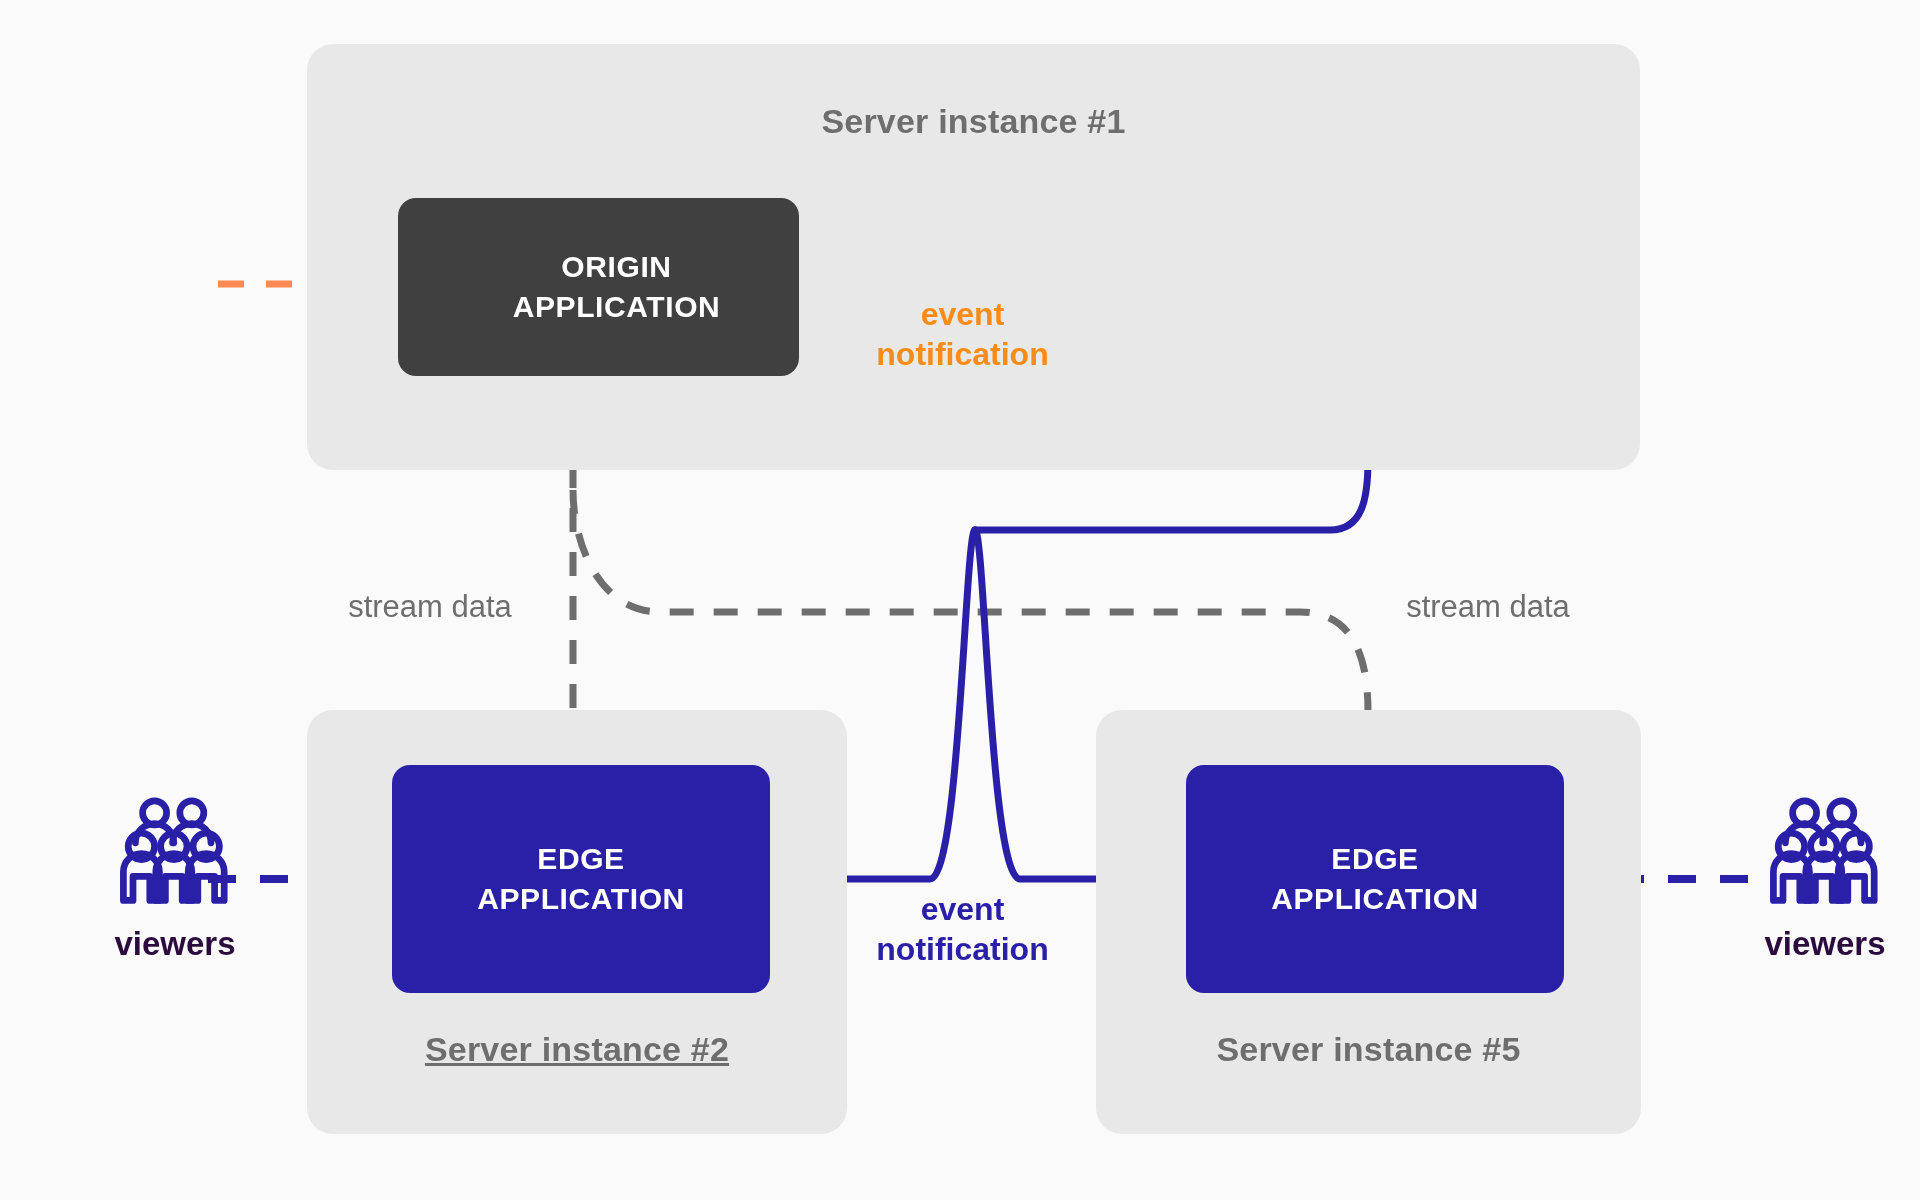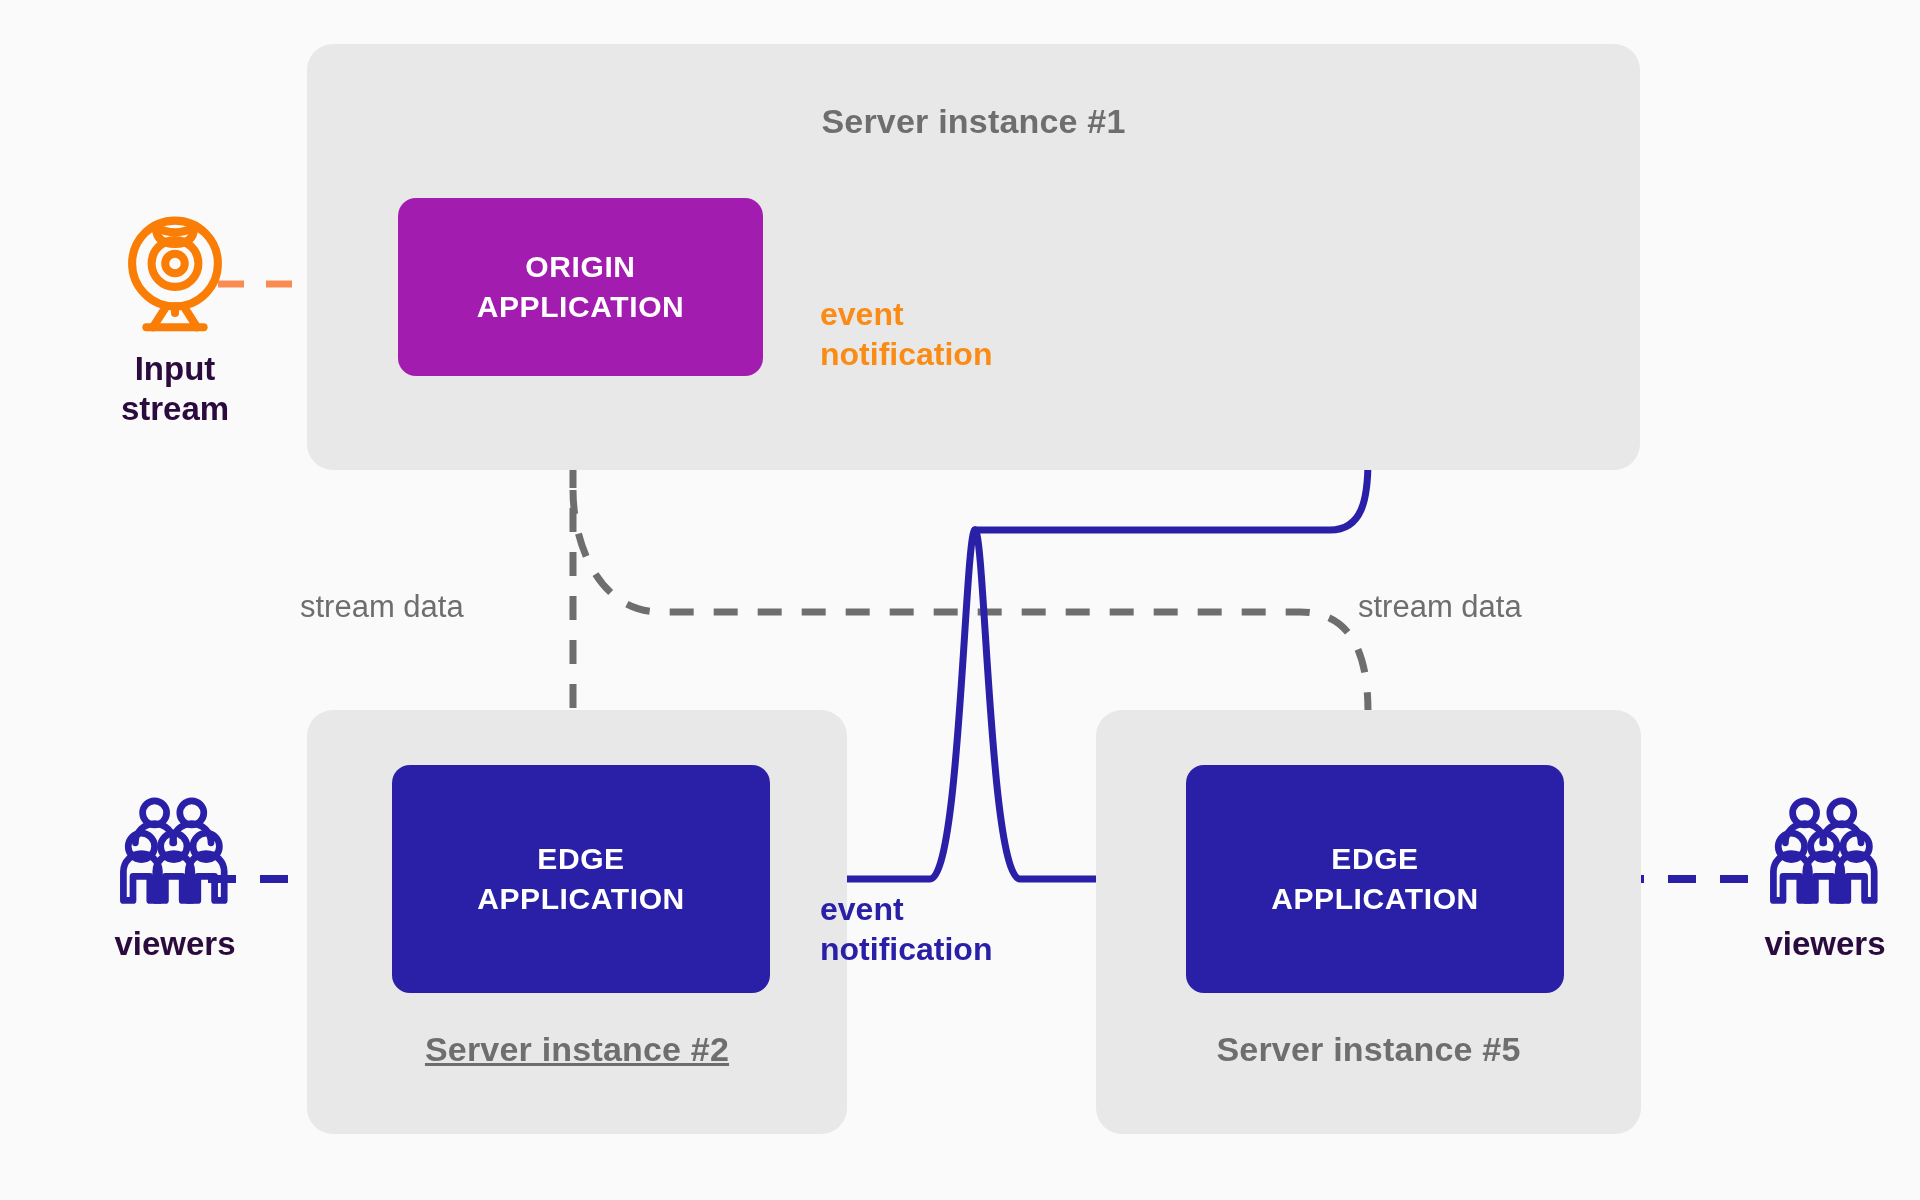--- a/index.html
+++ b/index.html
@@ -61,21 +61,21 @@
     justify-content: center;
     color: #FFFFFF;
     font-size: 30px;
     font-weight: bold;
     letter-spacing: 0.6px;
     line-height: 1.32;
     text-align: center;
   }
   .node .line { display: block; white-space: nowrap; }
 
-  #origin-app  { left: 398px; top: 198px; width: 365px; height: 178px; background: #a21caf; }
+  #origin-app  { left: 398px; top: 198px; width: 365px; height: 178px; background: #404040; padding-left: 36px; }
   #cluster-mgr { left: 1190px; top: 198px; width: 362px; height: 178px; background: #9012DB; }
   #edge-app-2  { left: 392px; top: 765px; width: 378px; height: 228px; background: #2A20A8; }
   #edge-app-3  { left: 1186px; top: 765px; width: 378px; height: 228px; background: #2A20A8; }
 
   
   .endpoint {
     position: absolute;
     display: flex;
     flex-direction: column;
     align-items: center;
@@ -90,21 +90,21 @@
     white-space: pre-line;
   }
   #input-endpoint  { left: 70px;  top: 205px; width: 210px; }
   #viewers-left    { left: 70px;  top: 790px; width: 210px; }
   #viewers-right   { left: 1720px; top: 790px; width: 210px; }
 
   
   .wire-label {
     position: absolute;
     font-weight: bold;
-    text-align: left;
+    text-align: center;
     line-height: 1.24;
     white-space: pre-line;
   }
   #label-event-top {
     left: 820px; top: 295px; width: 285px;
     color: #FA8C16; font-size: 32px;
   }
   #label-event-bottom {
     left: 820px; top: 890px; width: 285px;
     color: #2A20A8; font-size: 32px;
@@ -166,36 +166,20 @@
   <div class="node" id="edge-app-2">
     <span class="line">EDGE</span>
     <span class="line">APPLICATION</span>
   </div>
 
   <div class="node" id="edge-app-3">
     <span class="line">EDGE</span>
     <span class="line">APPLICATION</span>
   </div>
 
-  <div class="endpoint" id="input-endpoint">
-    <svg width="130" height="130" viewBox="0 0 100 100">
-      <g fill="none" stroke="#FA7D05" stroke-width="6.2" stroke-linecap="round" stroke-linejoin="round">
-        <circle cx="50" cy="45" r="33"></circle>
-        <circle cx="50" cy="45" r="18"></circle>
-        <circle cx="50" cy="45" r="7.5"></circle>
-        <path d="M 35 17 Q 50 25 65 17 Q 64 30 50 30 Q 36 30 35 17 Z"></path>
-        <path d="M 50 78 L 50 83"></path>
-        <path d="M 33 94 L 42 80"></path>
-        <path d="M 67 94 L 58 80"></path>
-        <path d="M 28 94 L 72 94"></path>
-      </g>
-    </svg>
-    <div class="endpoint-label">Input
-stream</div>
-  </div>
 
   <div class="endpoint" id="viewers-left">
     <svg width="120" height="120" viewBox="0 0 100 100">
       <g fill="none" stroke="#2A20A8" stroke-width="5.6" stroke-linecap="round" stroke-linejoin="round">
         <circle cx="33" cy="19" r="10"></circle>
         <path d="M 17 44 A 16 16 0 0 1 49 44"></path>
         <circle cx="64" cy="19" r="10"></circle>
         <path d="M 48 44 A 16 16 0 0 1 80 44"></path>
         <circle cx="22" cy="47" r="11"></circle>
         <path d="M 7 92 L 7 68 A 15 15 0 0 1 37 68 L 37 92 L 29 92 L 29 72 L 15 72 L 15 92 Z"></path>

